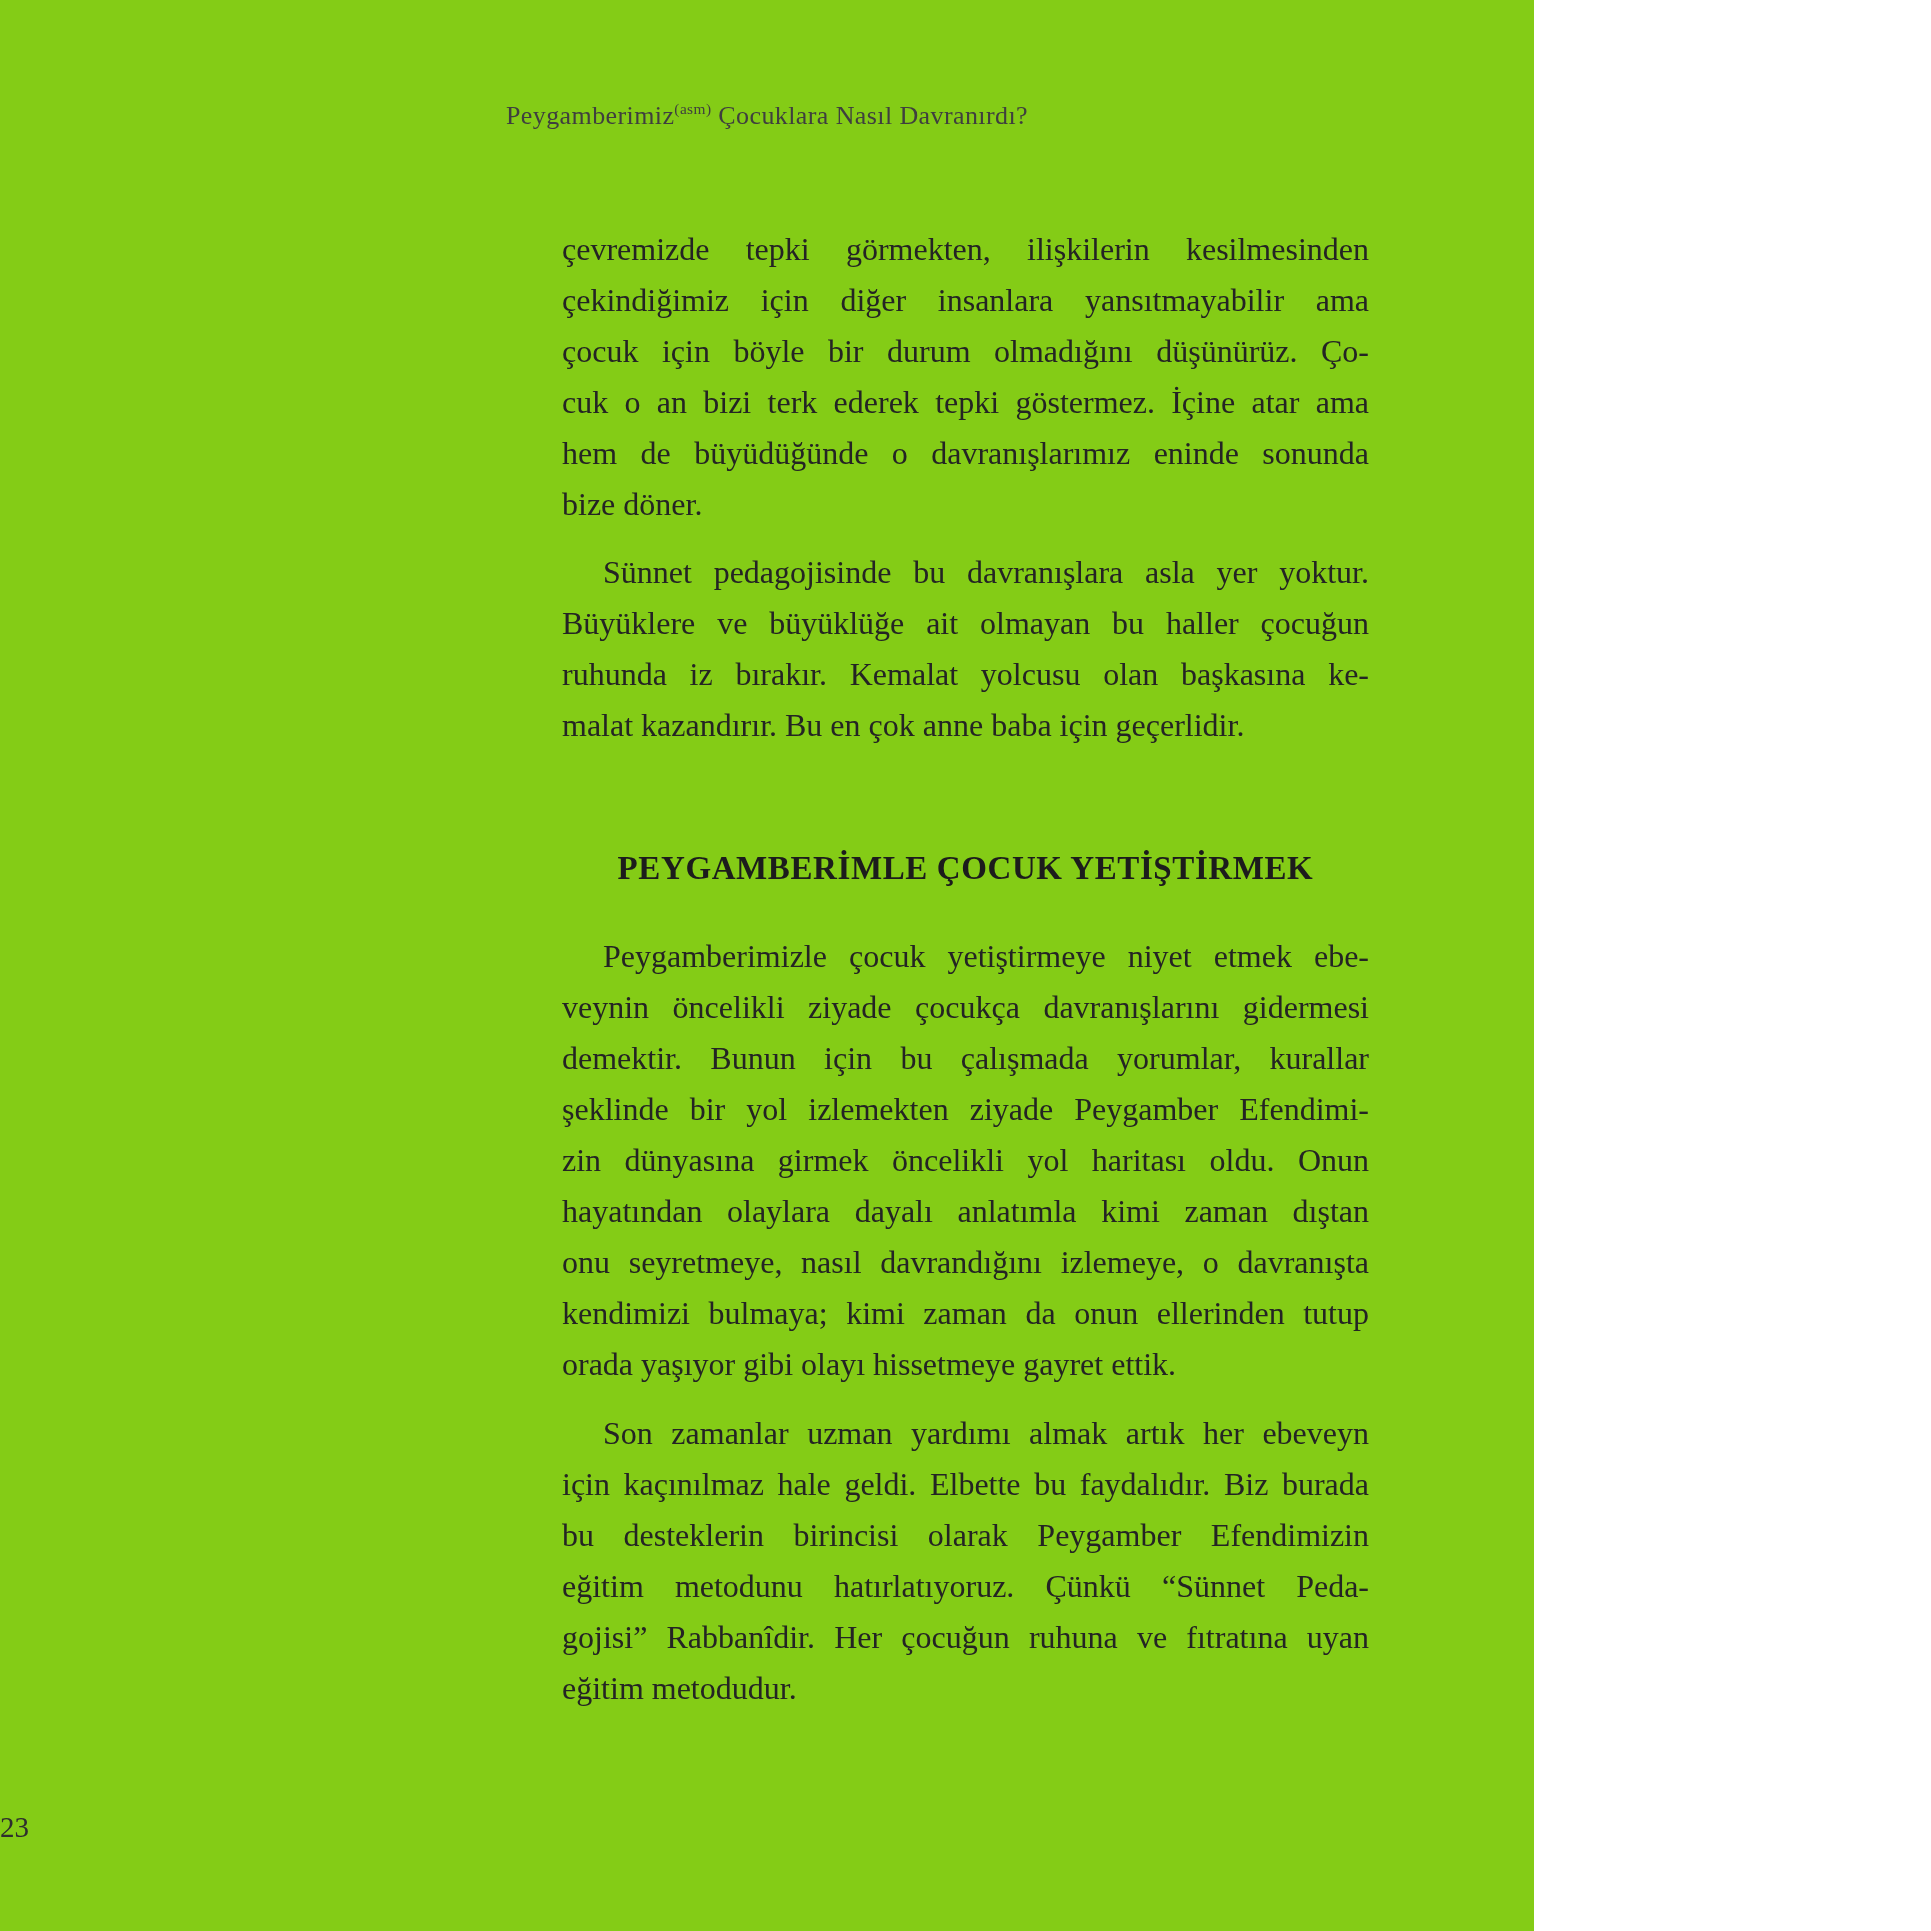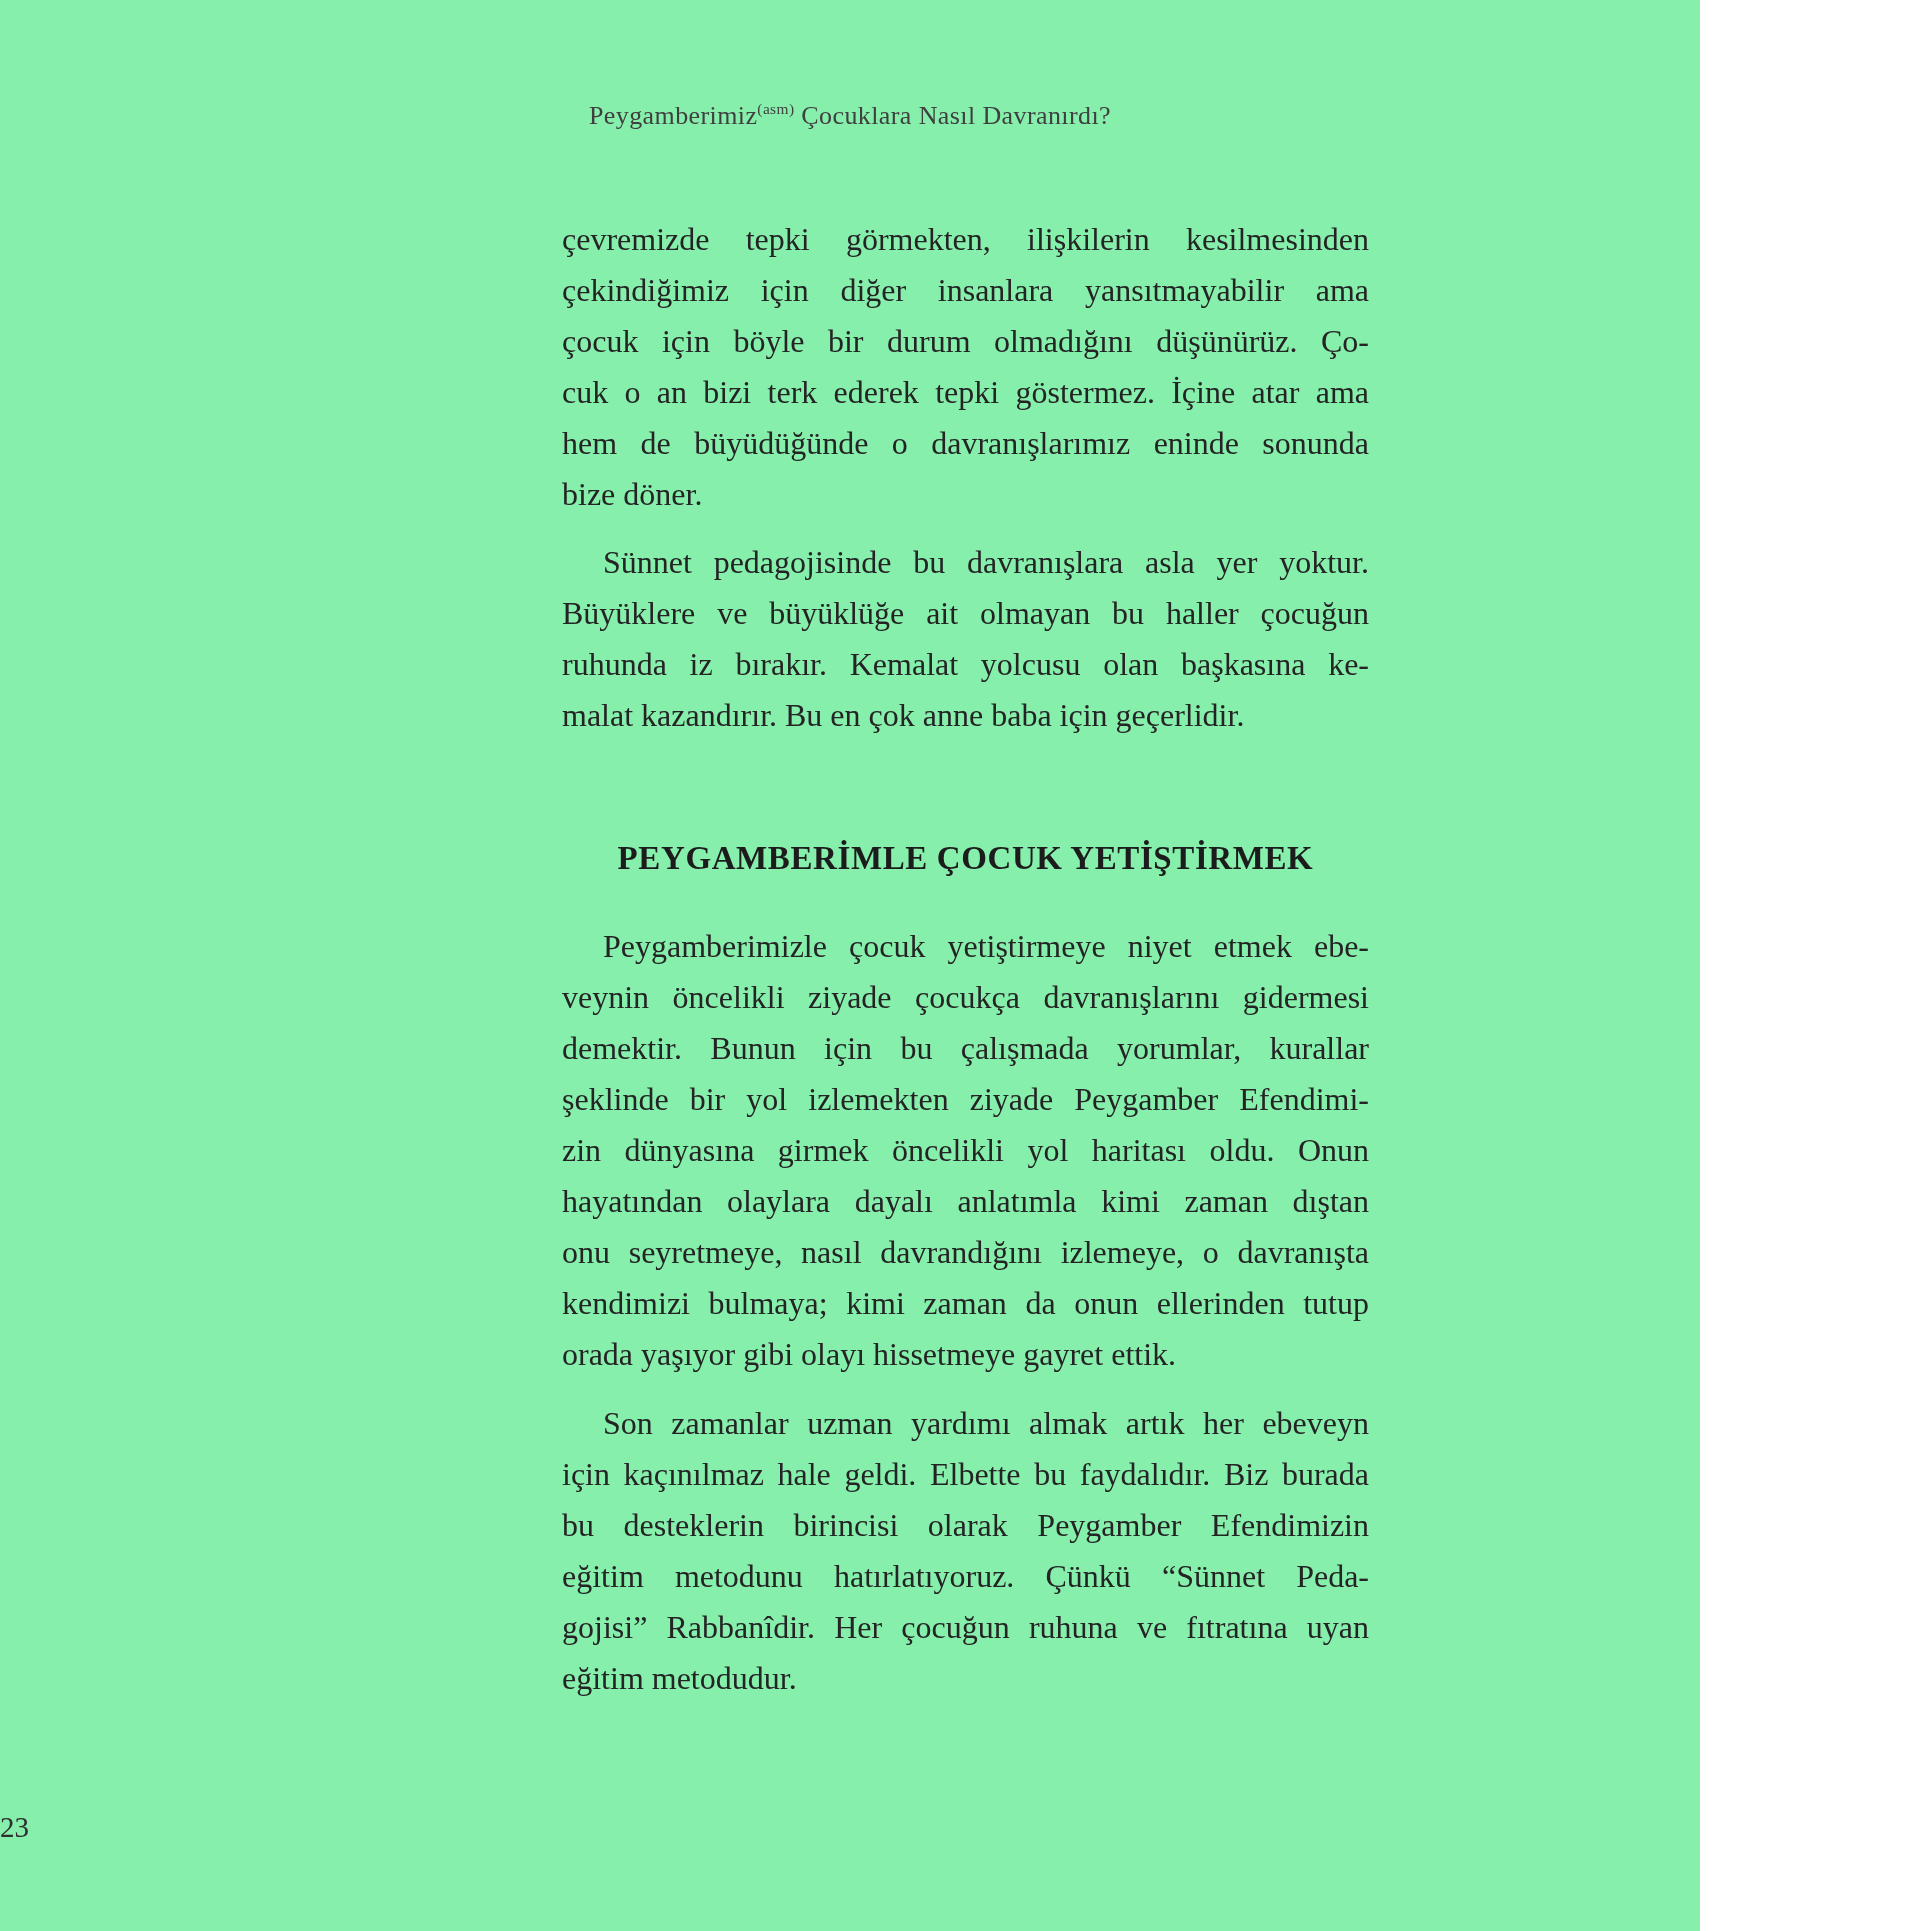--- a/index.html
+++ b/index.html
@@ -2,23 +2,23 @@
 <html><head>
 <meta charset="utf-8">
 <style>
   html, body {
     margin: 0;
     padding: 0;
     background: #ffffff;
   }
   .page {
     position: relative;
-    width: 1700px;
+    width: 1534px;
     height: 1931px;
-    background: #86efac;
+    background: #84cc16;
     font-family: "Liberation Serif", "DejaVu Serif", serif;
     color: #242424;
     overflow: hidden;
   }
   .running-header {
     position: absolute;
     top: 102px;
     left: 0;
     width: 100%;
     text-align: center;
@@ -27,21 +27,21 @@
     color: #3f3f3f;
     letter-spacing: 0.4px;
   }
   .running-header sup {
     font-size: 15.4px;
     vertical-align: super;
     line-height: 0;
   }
   .content {
     position: absolute;
-    top: 214px;
+    top: 224px;
     left: 562px;
     width: 807px;
     font-size: 32px;
     line-height: 51px;
     color: #242424;
   }
   .paragraph {
     margin: 0 0 17.4px 0;
     padding: 0;
   }

